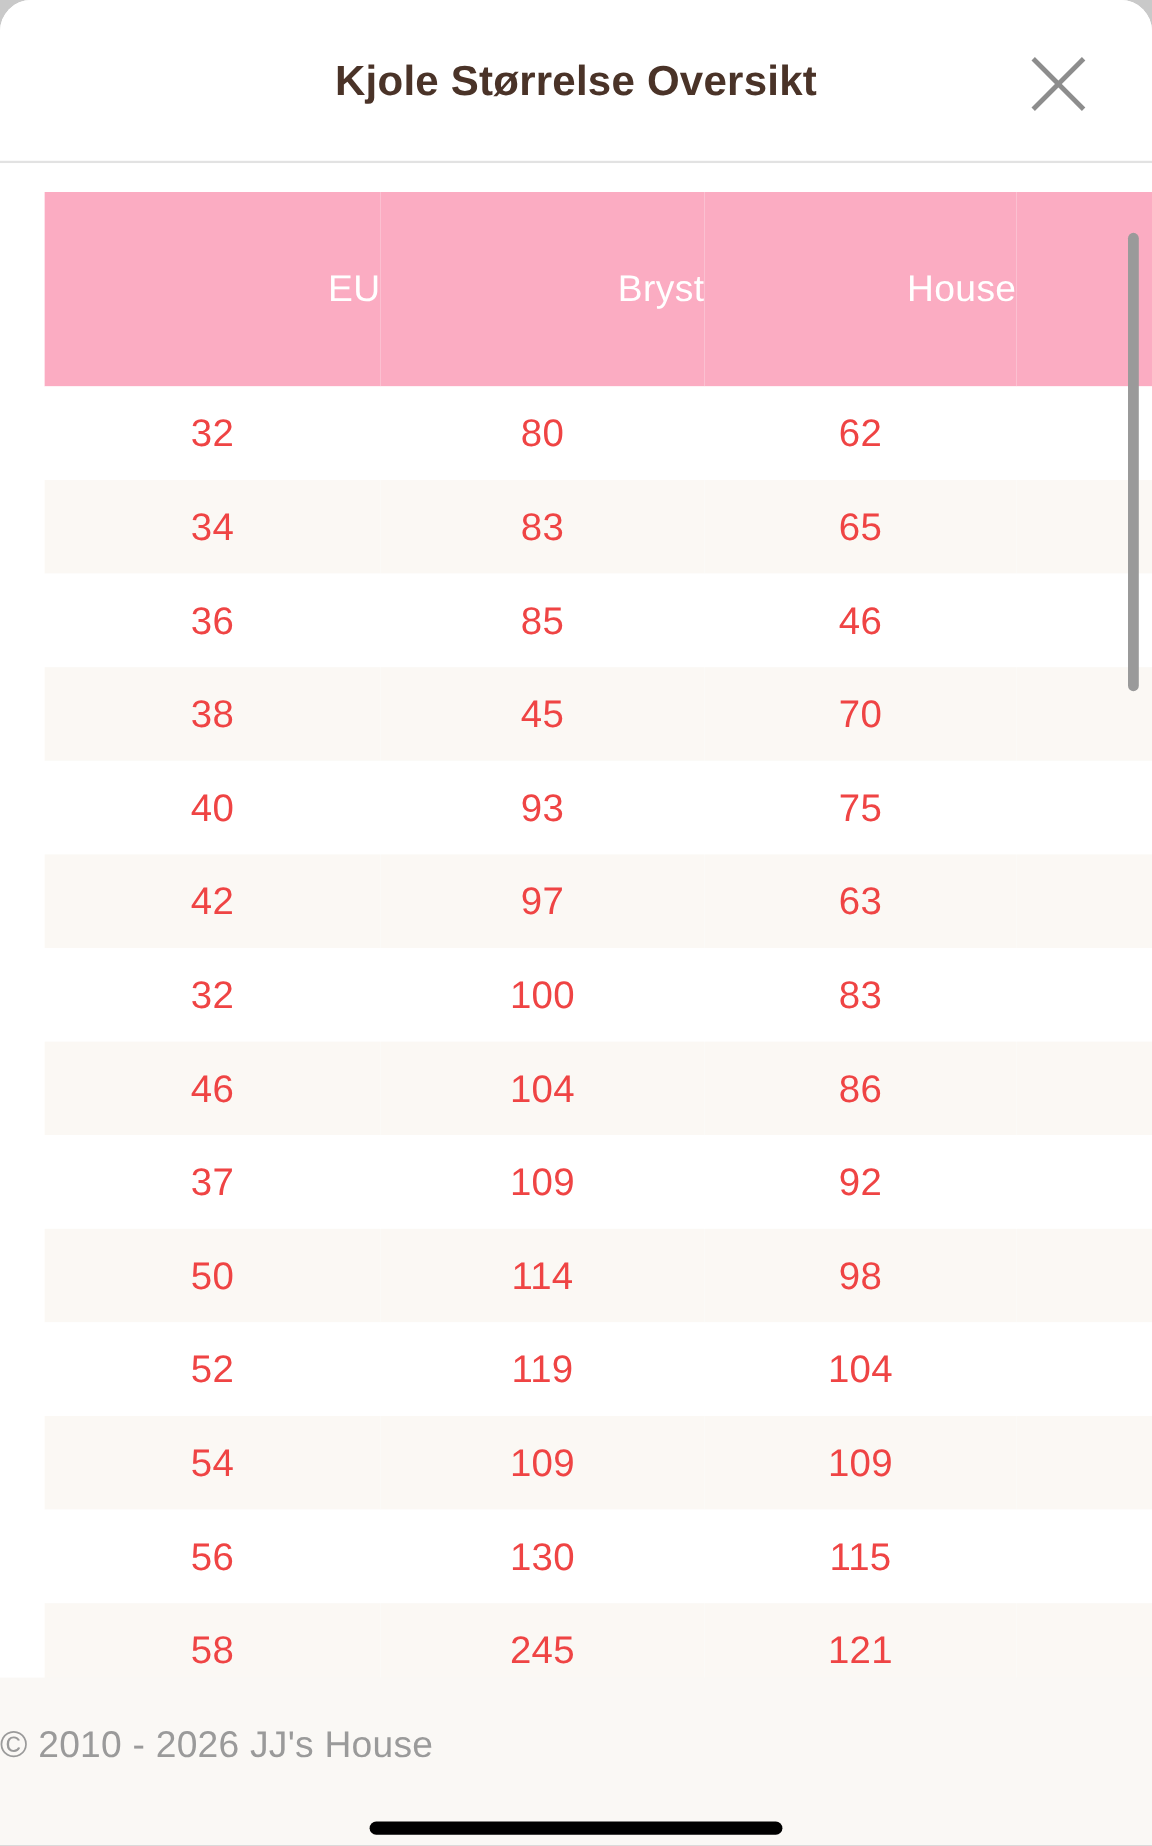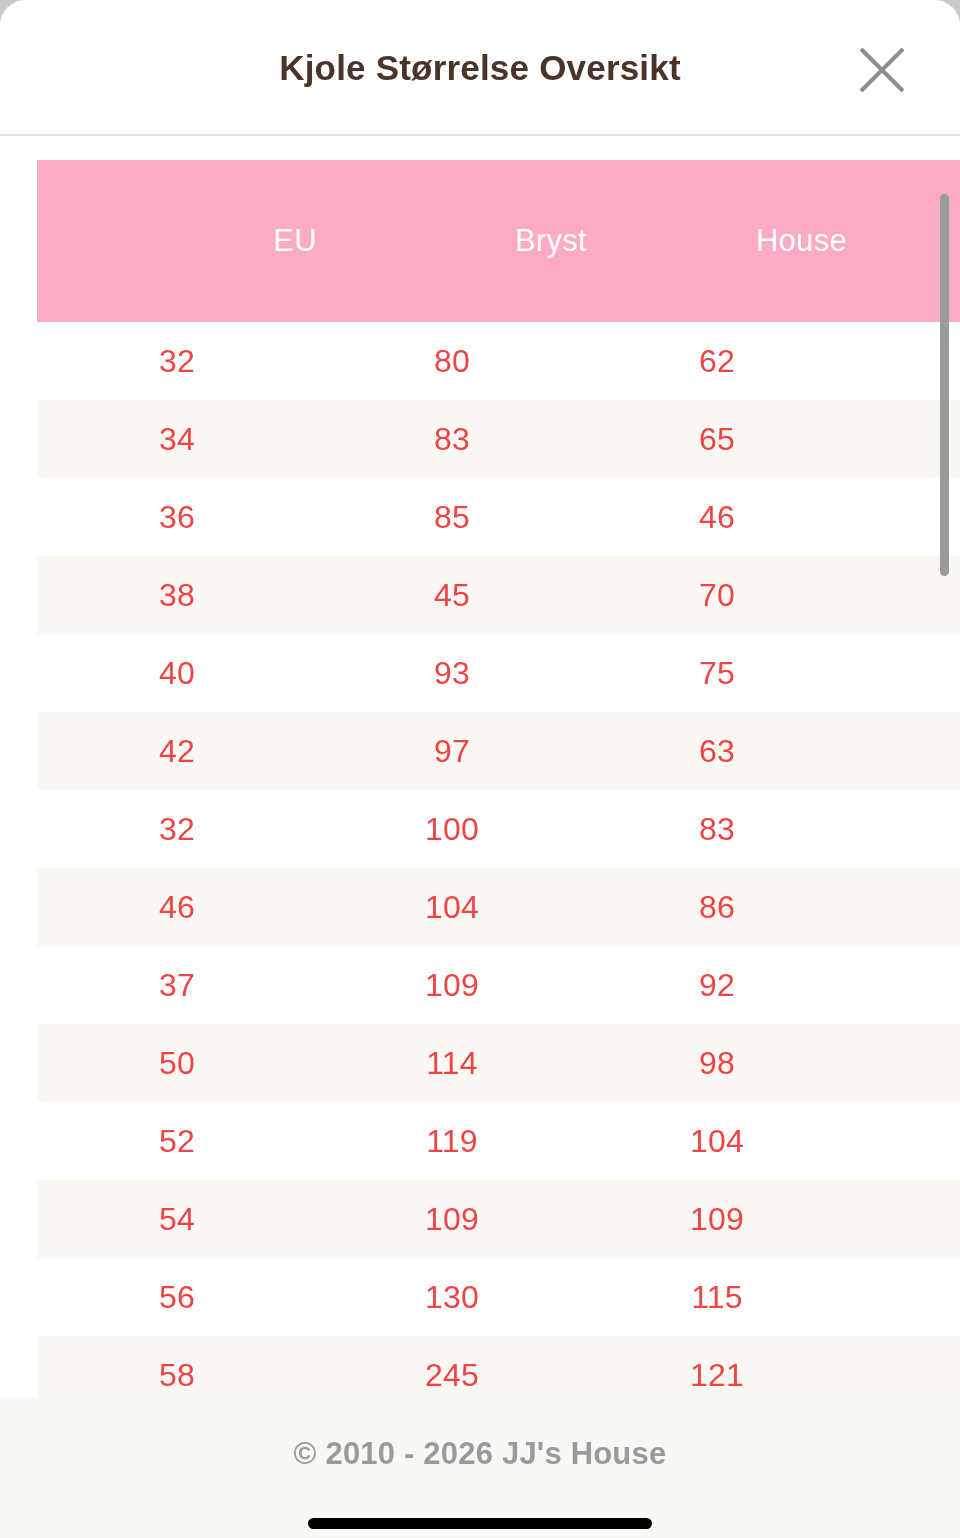--- a/index.html
+++ b/index.html
@@ -142,22 +142,20 @@
 
   
   .modal-footer {
     position: absolute;
     left: 0; right: 0;
     bottom: 0;
     height: 140px;
     background: #faf8f5;
     display: flex;
     flex-direction: column;
-    align-items: center;
-    font-weight: bold;
   }
 
   .copyright {
     margin-top: 38px;
     font-size: 31px;
     color: #9a9a9a;
     letter-spacing: 0.2px;
     white-space: nowrap;
   }
 

